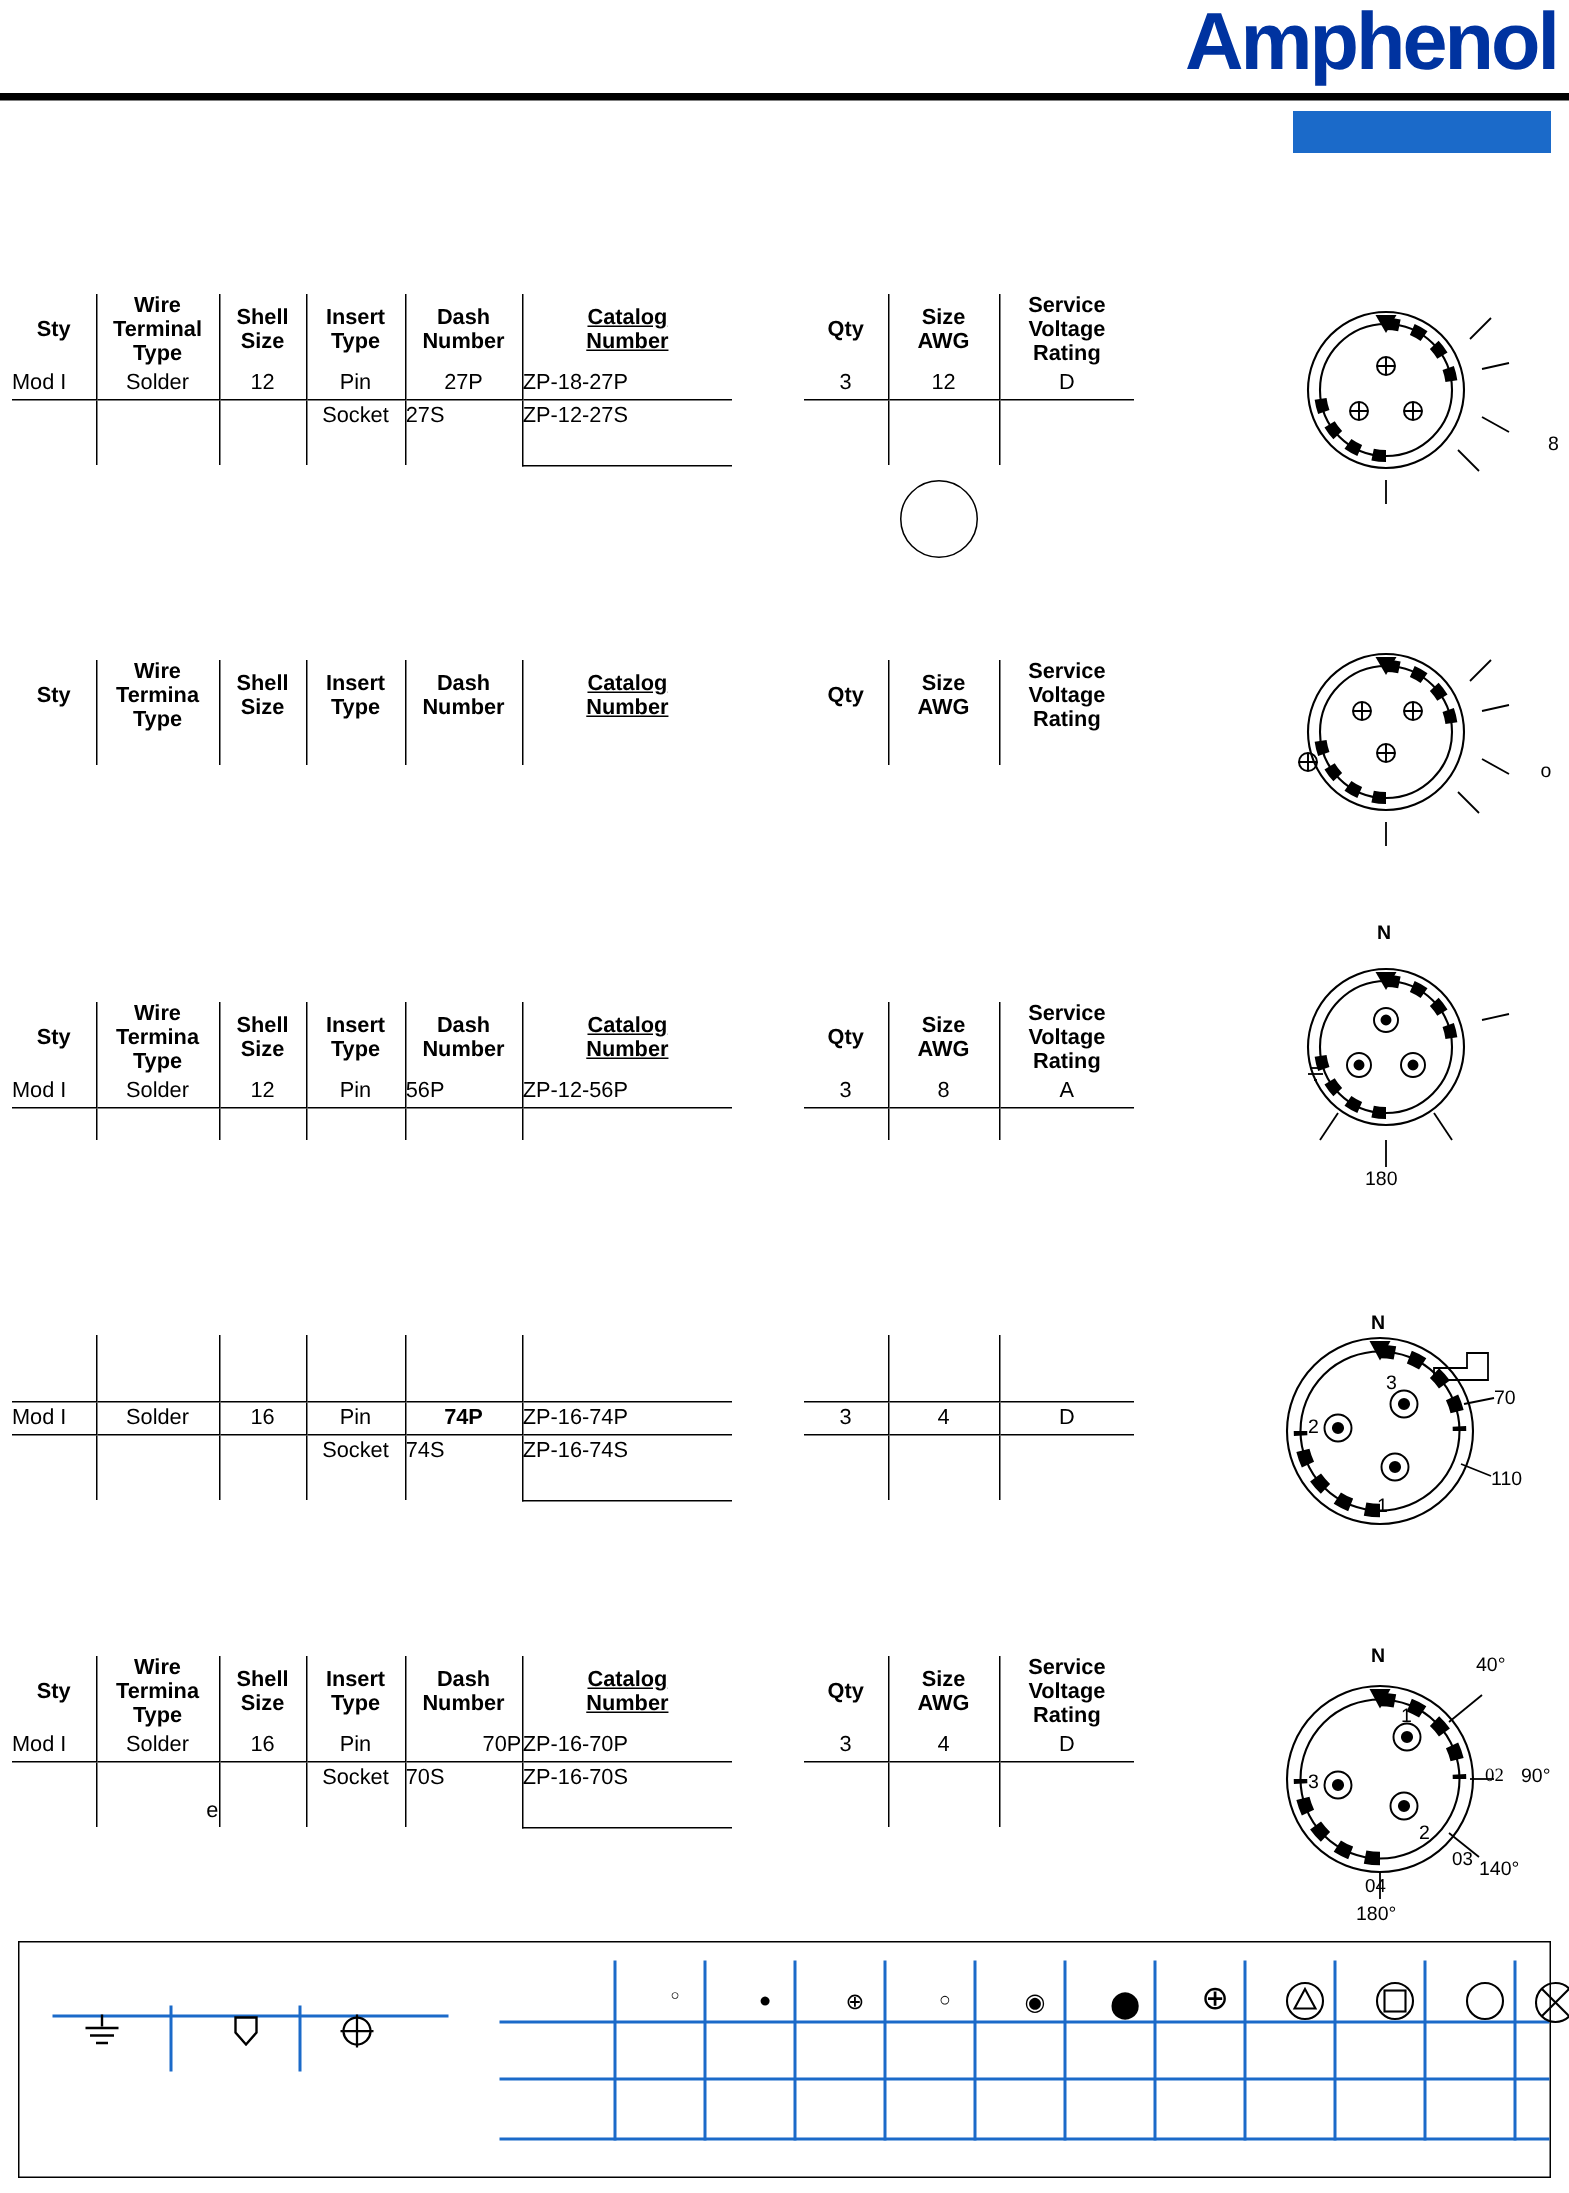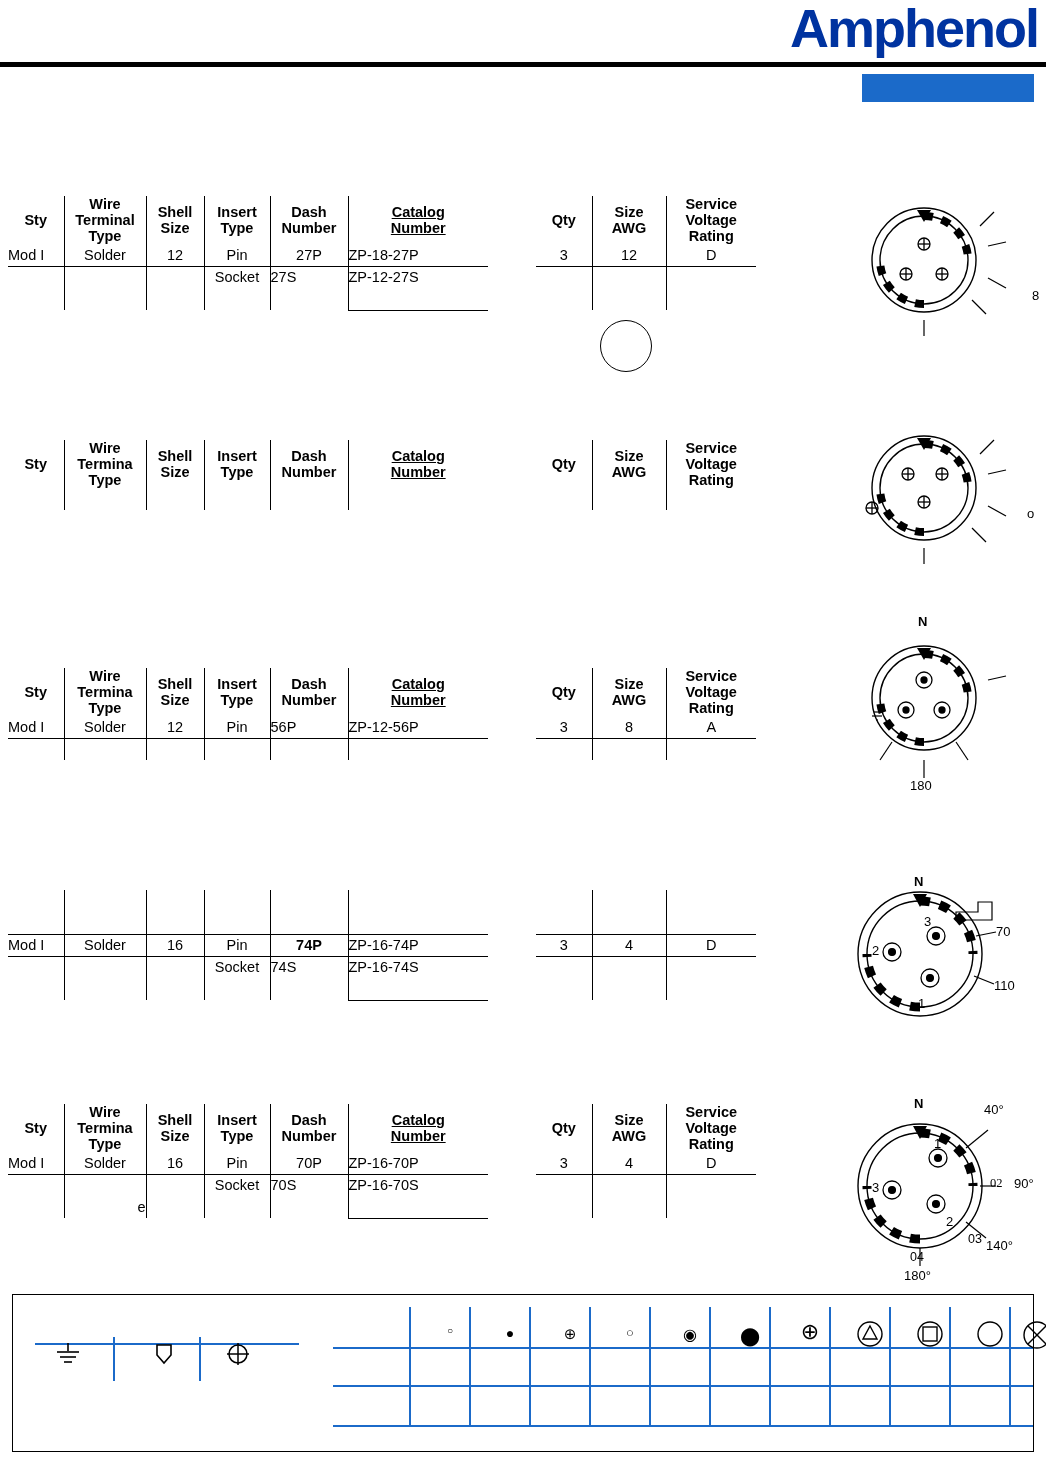--- a/index.html
+++ b/index.html
@@ -612,21 +612,21 @@
         <div>Service</div>
         <div>Voltage</div>
         <div>Rating</div>
       </th>
     </tr>
     <tr class="row-h">
       <td class="cellpad hline-bottom" style="text-align:left;">Mod I</td>
       <td class="cellpad vline hline-bottom">Solder</td>
       <td class="cellpad vline hline-bottom">16</td>
       <td class="cellpad vline hline-bottom">Pin</td>
-      <td class="cellpad vline hline-bottom" style="text-align:center;">70P</td>
+      <td class="cellpad vline hline-bottom" style="text-align:right;">70P</td>
       <td class="cellpad vline hline-bottom" style="text-align:left;">ZP-16-70P</td>
       <td></td>
       <td class="cellpad hline-bottom">3</td>
       <td class="cellpad vline hline-bottom">4</td>
       <td class="cellpad vline hline-bottom">D</td>
     </tr>
     <tr class="row-h">
       <td class="cellpad" style="text-align:left;"></td>
       <td class="cellpad vline"></td>
       <td class="cellpad vline"></td>

